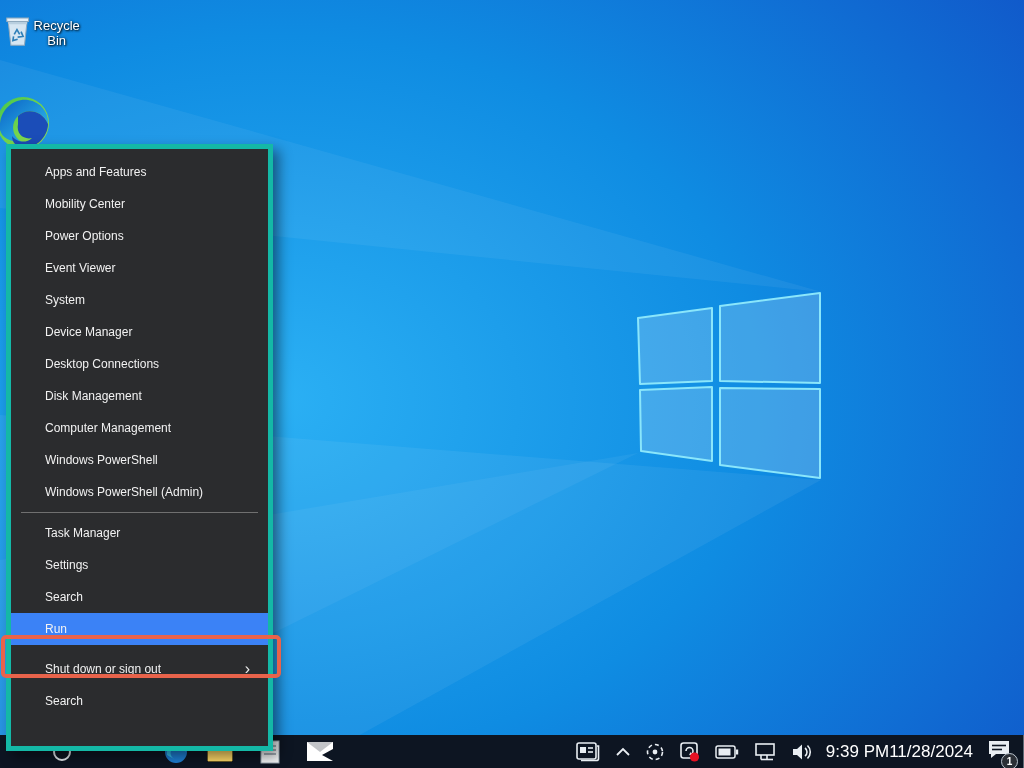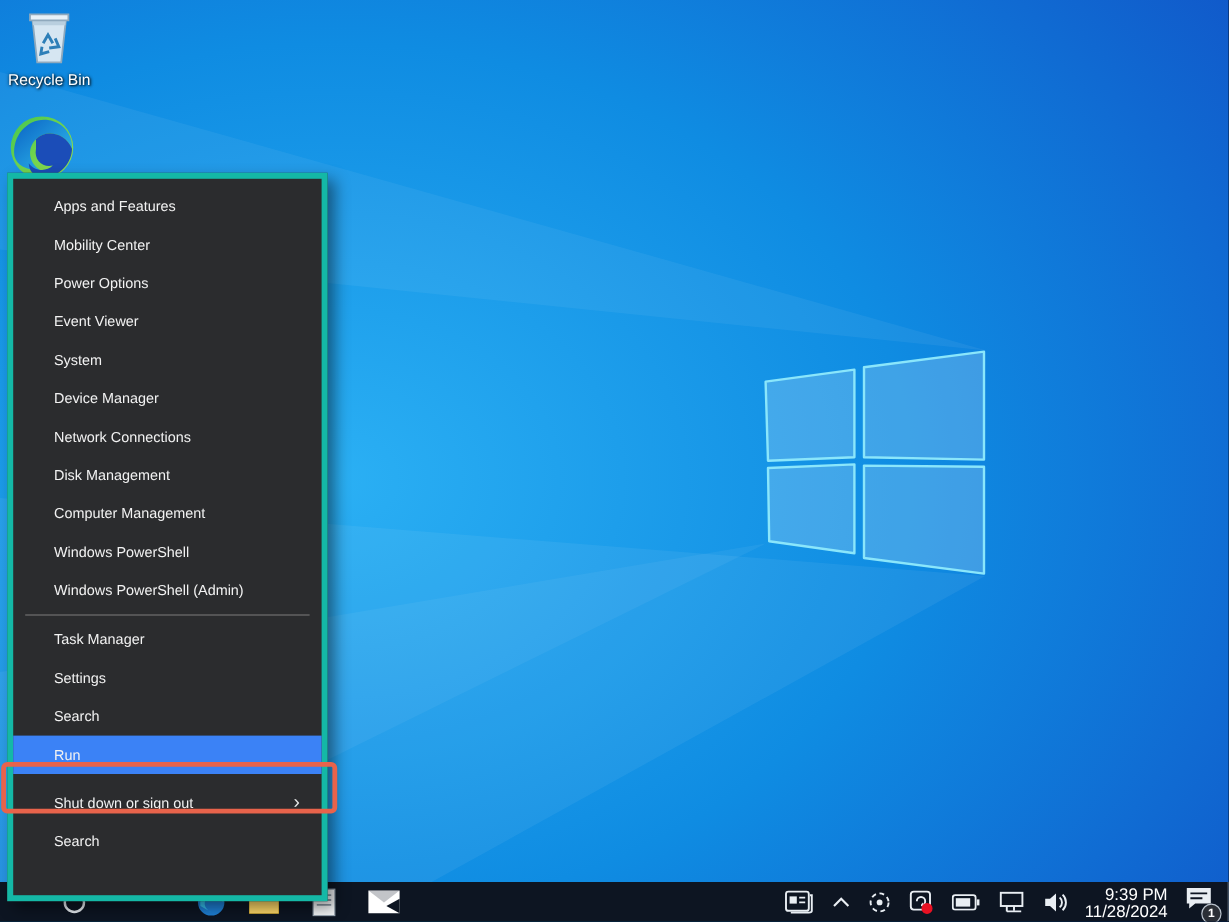--- a/index.html
+++ b/index.html
@@ -1,21 +1,21 @@
 <!DOCTYPE html>
 <html><head>
 <meta charset="utf-8">
 <style>
   html,body{margin:0;padding:0;background:#000;}
   #screen{position:relative;width:1024px;height:768px;overflow:hidden;
           font-family:"Liberation Sans","DejaVu Sans",sans-serif;}
   
   #wallpaper{position:absolute;left:0;top:0;width:1024px;height:768px;z-index:0;}
   
-  .desktop-icon{position:absolute;display:flex;flex-direction:column;align-items:center;z-index:5;width:78px;}
+  .desktop-icon{position:absolute;display:flex;flex-direction:row;align-items:center;z-index:5;width:78px;}
   .desktop-icon .dlabel{margin-top:3px;font-size:13px;color:#fff;
       text-shadow:1px 1px 2px rgba(0,0,0,.9),0 0 3px rgba(0,0,0,.7);text-align:center;}
   
   #winx-menu{position:absolute;left:6px;top:144px;width:267px;height:607px;box-sizing:border-box;
       background:#2b2c2e;border:5px solid #14b8a6;box-shadow:6px 6px 12px rgba(0,0,0,.45);
       z-index:50;padding-top:7px;}
   .menu-item{height:32px;display:flex;align-items:center;padding:0 12px 0 34px;
       font-size:12px;color:#f2f2f2;cursor:default;position:relative;}
   .menu-item.hovered{background:#3b82f6;}
   .menu-item .grow{flex:1;}
@@ -23,22 +23,22 @@
   .menu-gap{height:8px;}
   .submenu-chevron{font-size:16px;color:#e8e8e8;line-height:1;margin-right:6px;}
   
   #run-annotation{position:absolute;left:1px;top:635px;width:280px;height:43px;box-sizing:border-box;
       border:4px solid #e8634b;border-radius:5px;z-index:60;pointer-events:none;}
   
   #taskbar{position:absolute;left:0;top:735px;width:1024px;height:33px;background:#0d1522;z-index:20;}
   .tb-icon{position:absolute;top:0;height:33px;display:flex;align-items:center;justify-content:center;}
   #tray{position:absolute;right:0;top:0;height:33px;display:flex;align-items:center;z-index:21;}
   .tray-icon{display:flex;align-items:center;justify-content:center;margin:0 7px;}
-  #clock{display:flex;flex-direction:column;align-items:flex-end;justify-content:center;
-      color:#fff;font-size:14px;line-height:14px;margin:0 8px 0 6px;}
+  #clock{display:flex;flex-direction:row;align-items:flex-end;justify-content:center;
+      color:#fff;font-size:17px;line-height:14px;margin:0 8px 0 6px;}
   #action-center{position:relative;margin:0 10px 0 6px;}
   #notif-badge{position:absolute;right:-7px;bottom:-5px;width:15px;height:15px;border-radius:50%;
       background:#2b2f36;border:1px solid #b9c2cc;color:#fff;font-size:10px;font-weight:bold;
       display:flex;align-items:center;justify-content:center;}
   #show-desktop{width:1px;height:33px;background:#5f6a75;margin-left:2px;}
 </style>
 </head>
 <body>
 
 <div id="screen">
@@ -218,21 +218,21 @@
     <div class="menu-item">
         <span>Event Viewer</span>
       </div>
     <div class="menu-item">
         <span>System</span>
       </div>
     <div class="menu-item">
         <span>Device Manager</span>
       </div>
     <div class="menu-item">
-        <span>Network Connections</span>
+        <span>Desktop Connections</span>
       </div>
     <div class="menu-item">
         <span>Disk Management</span>
       </div>
     <div class="menu-item">
         <span>Computer Management</span>
       </div>
     <div class="menu-item">
         <span>Windows PowerShell</span>
       </div>

